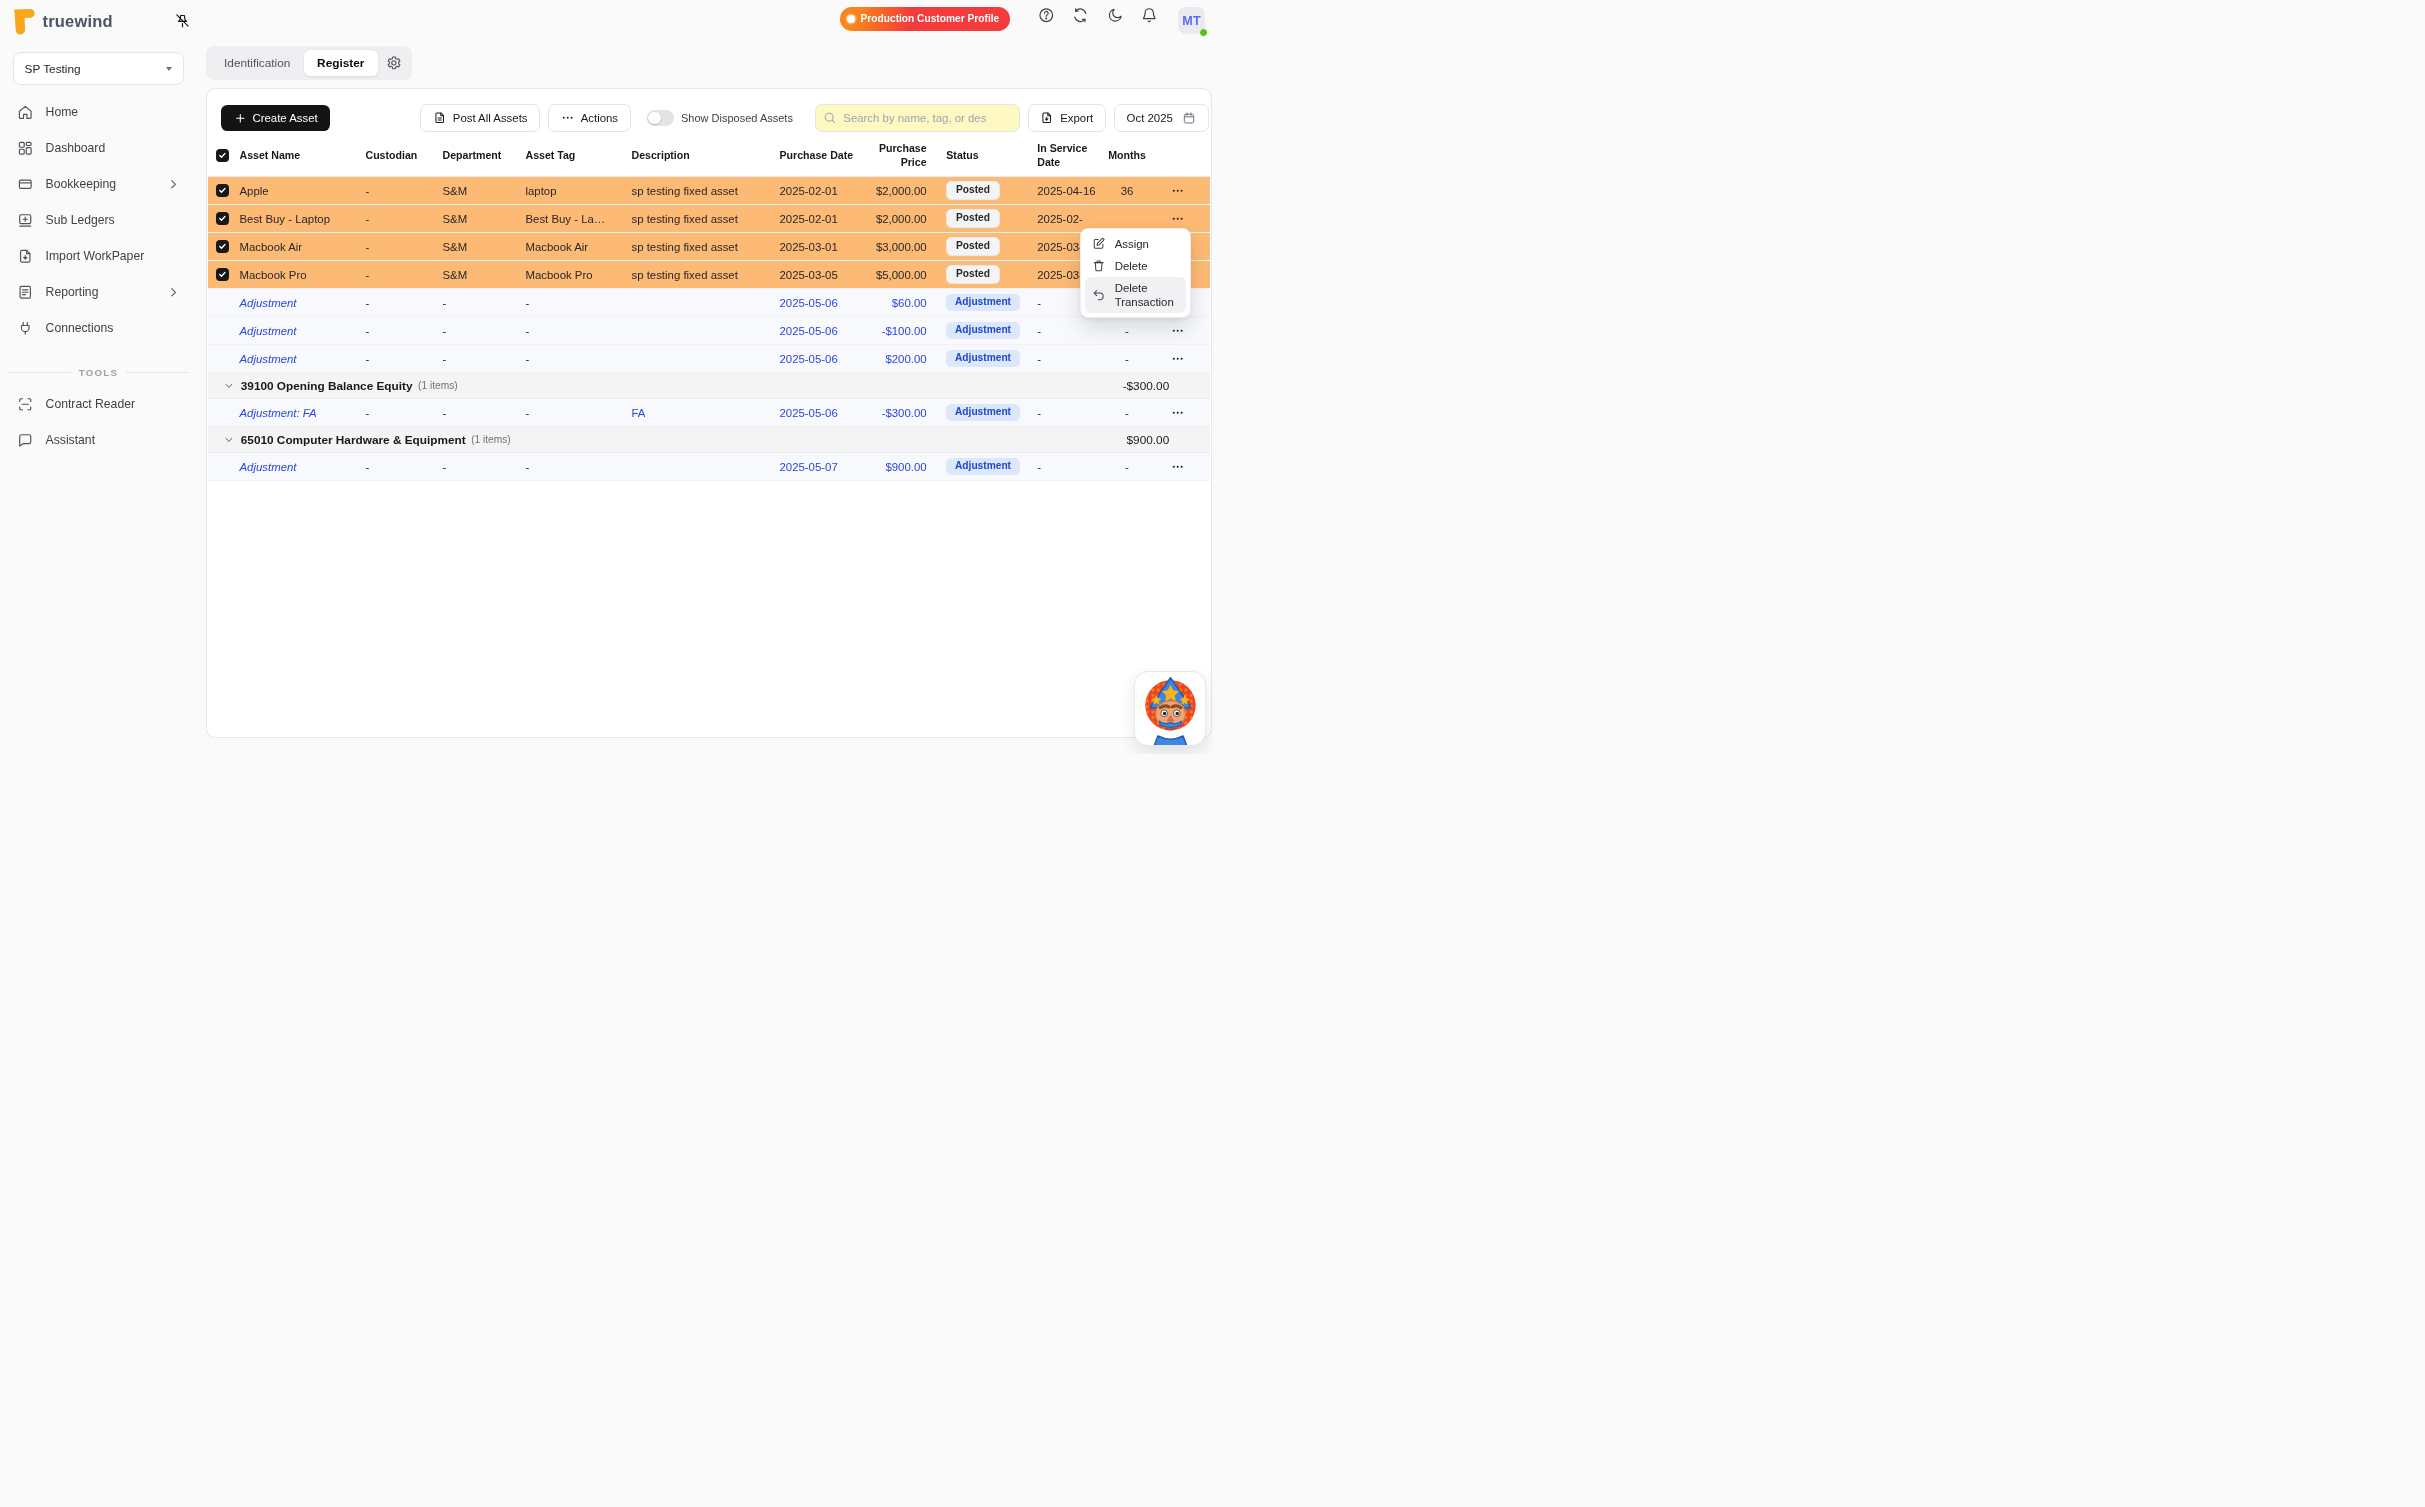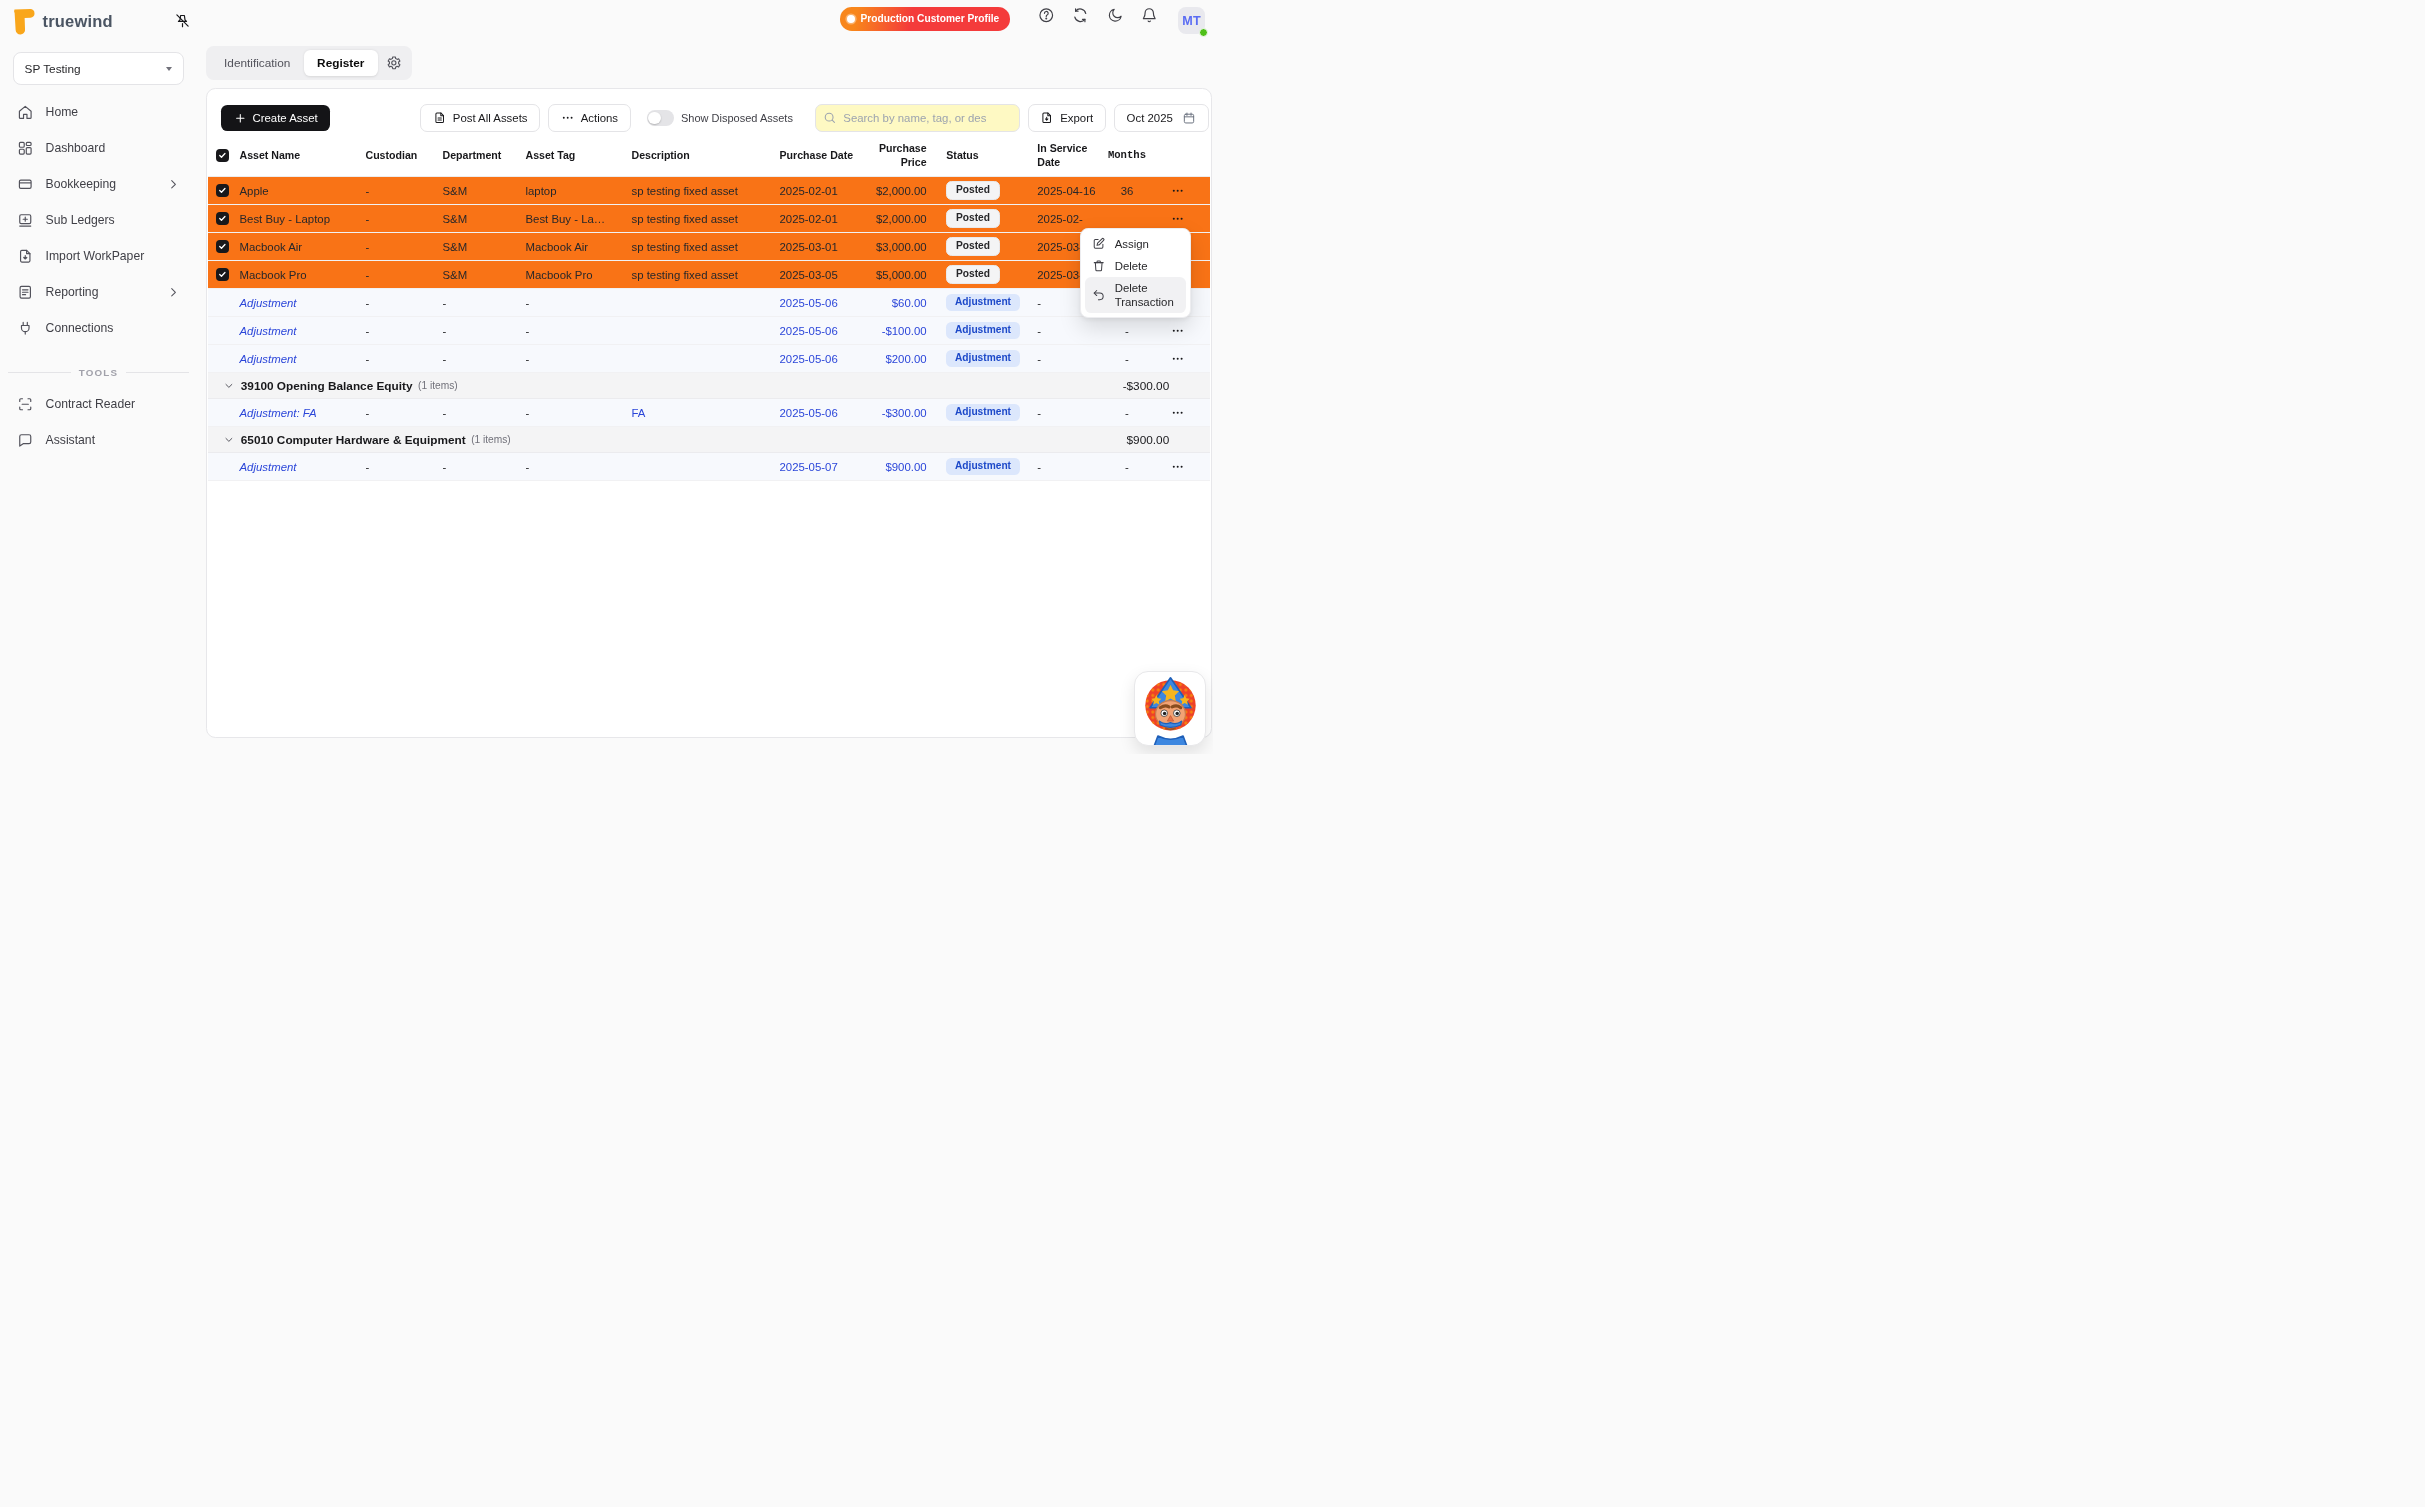--- a/index.html
+++ b/index.html
@@ -81,31 +81,31 @@
   .btn .cal { color:#6b7280; width:14px; height:14px; margin-left:3.1px; }
 
   
   .grid-row { display:grid; grid-template-columns:23px 126px 77px 83px 106px 148px 84px 71px 91px 78px 47px 54px;
     align-items:center; padding:0 8.7px; }
   .table-header { position:absolute; top:46px; left:0.8px; right:0.8px; height:42px; border-bottom:0.8px solid #ececee;
     font-size:10.6px; font-weight:700; color:#18181b; }
   .th { line-height:1.25; }
   .th.right { text-align:right; padding-right:7.9px; }
   .th.pad { padding-left:11.8px; }
-  .th.center { text-align:center;font-family:Liberation Mono, monospace; }
+  .th.center { text-align:center; }
   .tbody { position:absolute; top:88px; left:0.8px; right:0.8px; }
 
   .group-row { height:26px; background:#f4f4f5; border-bottom:0.8px solid #ebebee; display:flex; align-items:center;
     padding:0 41px 0 15.7px; }
   .group-row .gchev { width:11.8px; height:11.8px; color:#52525b; margin-right:5.5px; flex:none; cursor:pointer; }
   .group-title { font-size:11.8px; font-weight:700; color:#18181b; }
   .group-count { font-size:10.2px; color:#71717a; margin-left:5.5px; }
   .group-total { margin-left:auto; font-size:11.8px; color:#18181b; font-weight:500; }
 
-  .data-row { height:28px; border-bottom:0.8px solid #f1f1f3; background:#f97316; font-size:11.4px; color:#27272a; }
+  .data-row { height:28px; border-bottom:0.8px solid #f1f1f3; background:#fdba74; font-size:11.4px; color:#27272a; }
   .data-row.adj { background:#f7f9fd; }
   .cell { overflow:hidden; text-overflow:ellipsis; white-space:nowrap; }
   .cell.right { text-align:right; padding-right:7.9px; }
   .cell.pad { padding-left:11.8px; }
   .cell.center { text-align:center; }
   .adj .c-name, .adj .c-desc { color:#2b46d9; }
   .adj .c-name { font-style:italic; }
   .adj .c-date, .adj .c-price { color:#2b46d9; }
 
   .checkbox { width:12.6px; height:12.6px; border-radius:3.9px; background:#18181b; display:flex; align-items:center;

